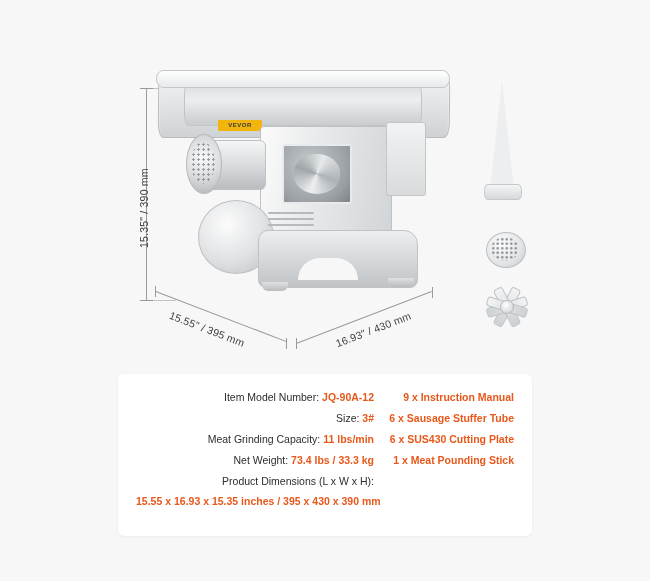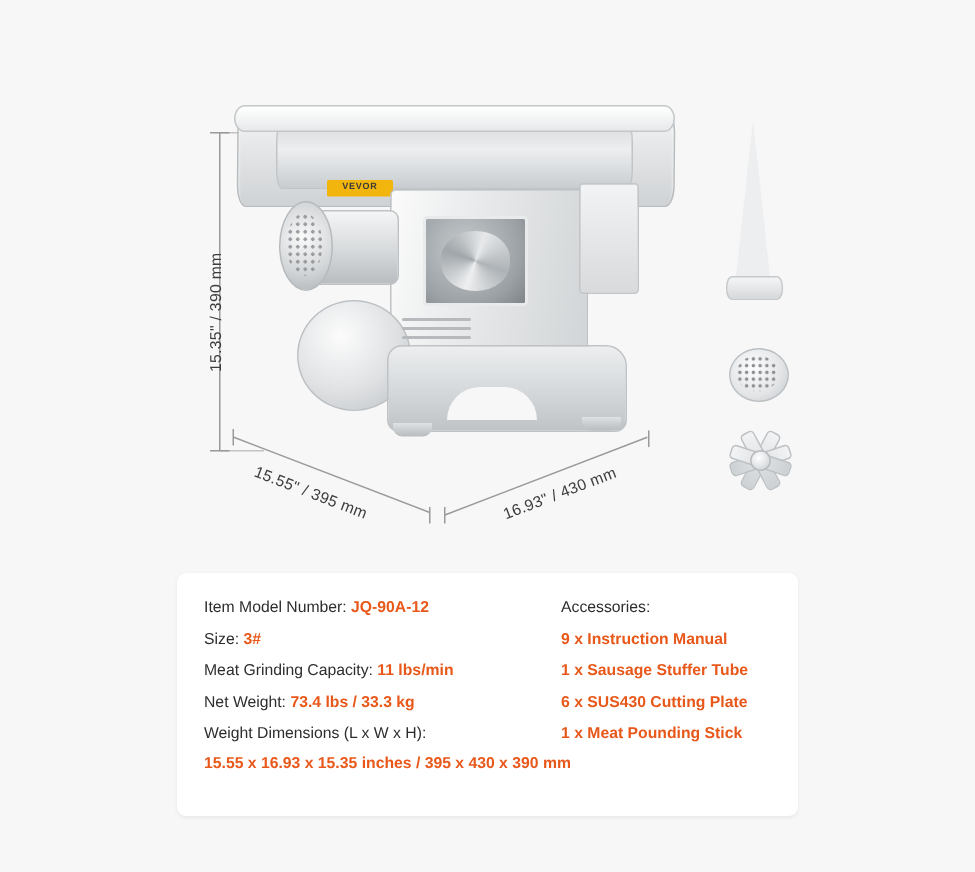--- a/index.html
+++ b/index.html
@@ -267,29 +267,30 @@
     width: 12px; height: 12px;
     background: radial-gradient(circle at 40% 35%, #ffffff, #c8cccf);
     border: 1px solid #b6babd;
     border-radius: 50%;
   }
 
   
   .spec-card {
     position: absolute;
     left: 118px;
-    top: 382px;
+    top: 374px;
     width: 414px;
     height: 162px;
     background: #ffffff;
     border-radius: 6px;
     box-shadow: 0 1px 3px rgba(0,0,0,0.06);
     padding: 14px 18px 10px 18px;
     box-sizing: border-box;
     display: flex;
+    text-align: right;
   }
   .spec-left {
     width: 238px;
   }
   .spec-right {
     width: 160px;
   }
   .spec-row {
     font-size: 10.5px;
     color: #2d2d2d;
@@ -405,27 +406,26 @@
       </div>
       <div class="spec-row">
         <span>Meat Grinding Capacity:</span>
         <span class="val">11 lbs/min</span>
       </div>
       <div class="spec-row">
         <span>Net Weight:</span>
         <span class="val">73.4 lbs / 33.3 kg</span>
       </div>
       <div class="spec-row">
-        <span>Weight Dimensions (L x W x H):</span>
+        <span>Product Dimensions (L x W x H):</span>
       </div>
       <div class="spec-row dims-val">15.55 x 16.93 x 15.35 inches / 395 x 430 x 390 mm</div>
     </div>
 
     <div class="spec-right">
-      <div class="acc-title">Accessories:</div>
       <div class="acc-item">9 x Instruction Manual</div>
-      <div class="acc-item">1 x Sausage Stuffer Tube</div>
+      <div class="acc-item">6 x Sausage Stuffer Tube</div>
       <div class="acc-item">6 x SUS430 Cutting Plate</div>
       <div class="acc-item">1 x Meat Pounding Stick</div>
     </div>
   </div>
 
 </div>
 
 </body></html>

